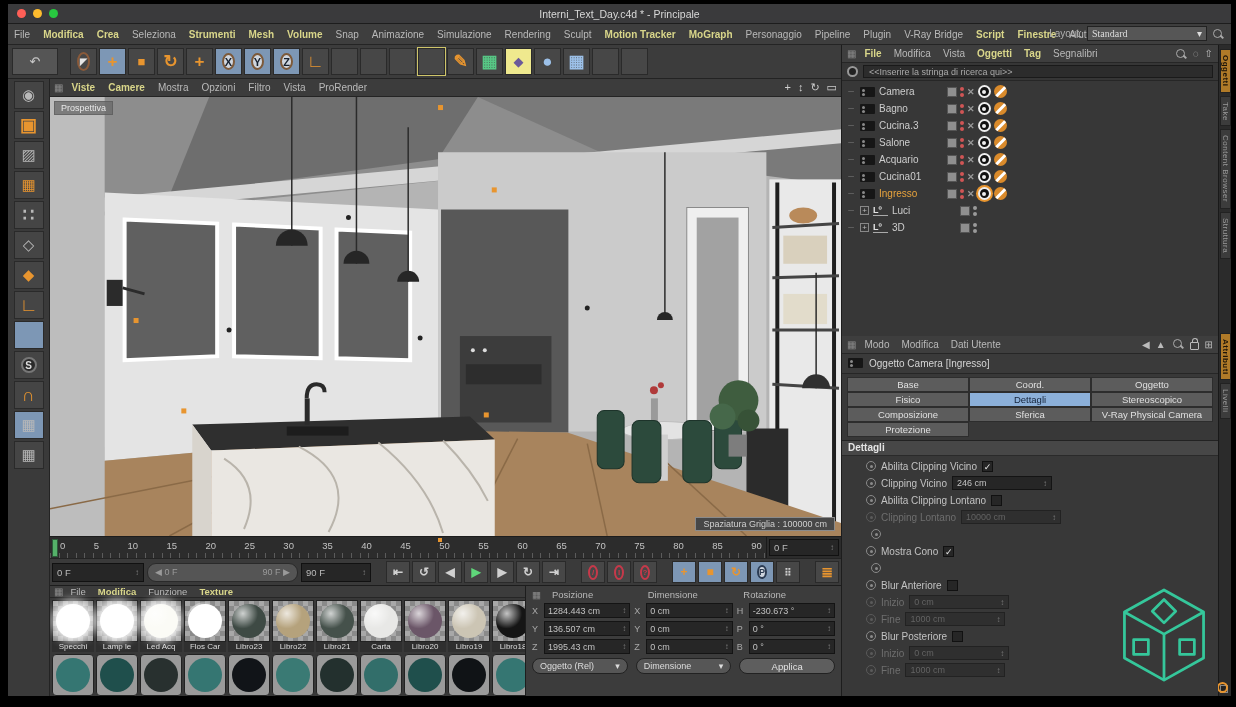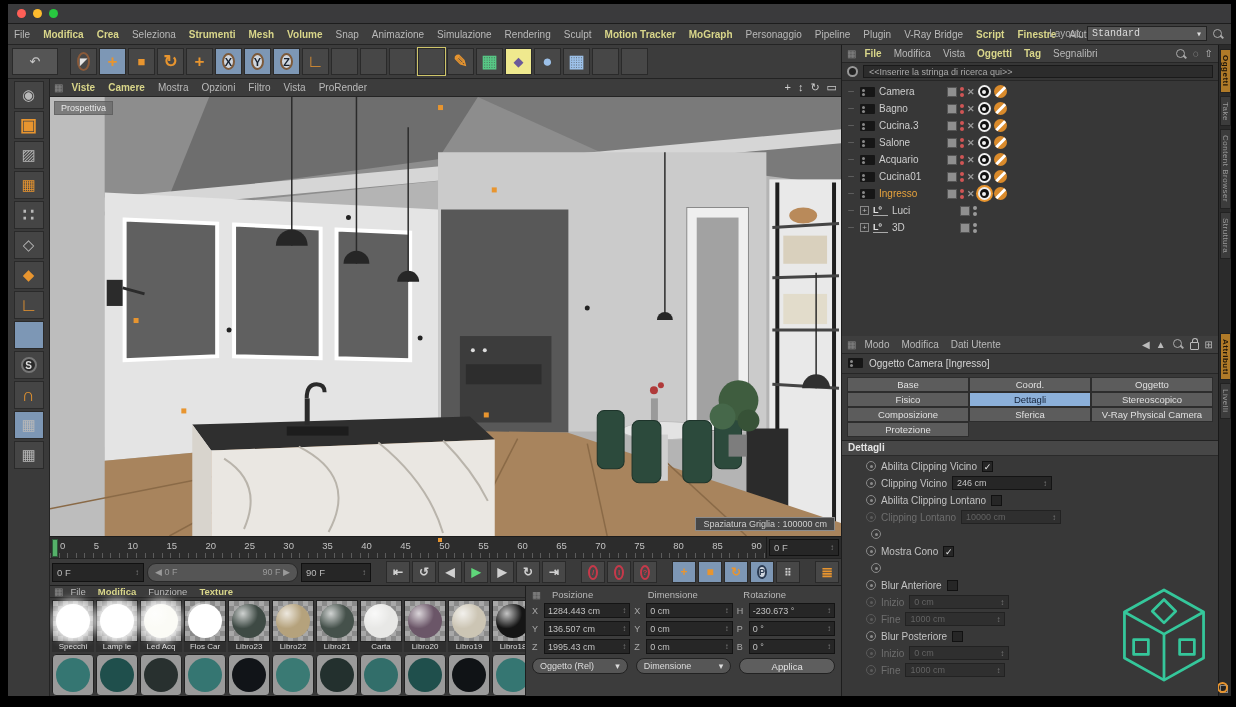--- a/index.html
+++ b/index.html
@@ -186,20 +186,21 @@
 </style>
 </head>
 <body>
 
 <div class="app">
 
   <div class="titlebar">
     <span class="tl r"></span>
     <span class="tl y"></span>
     <span class="tl g"></span>
+    <span class="wtitle">Interni_Text_Day.c4d * - Principale</span>
   </div>
 
   <div class="menubar">
 
   <span class="mi">File</span>
       <span class="mi accent">Modifica</span>
       <span class="mi accent">Crea</span>
       <span class="mi">Seleziona</span>
       <span class="mi accent">Strumenti</span>
       <span class="mi accent">Mesh</span>
@@ -1245,18 +1246,18 @@
 
       <span class="vtab active">Attributi</span>
           <span class="vtab">Livelli</span>
         </span>
     </div>
   </div>
 </div>
 
 <div style="position:absolute;top:26px;right:12px;display:flex;align-items:center;gap:5px;z-index:5;">
   <span class="layoutlbl" style="color:#b0b0b0;font-family:'Liberation Sans',sans-serif;font-size:10px;">Layout:</span>
-  <span class="layoutsel" style="font-family:Liberation Mono, monospace;font-size:10px;gap:20px;">
+  <span class="layoutsel" style="font-family:Liberation Serif, serif;font-size:10px;gap:20px;">
     <span>Standard</span>
       <span>▾</span>
   </span>
   <span class="mag"></span>
 </div>
 
 </body></html>

